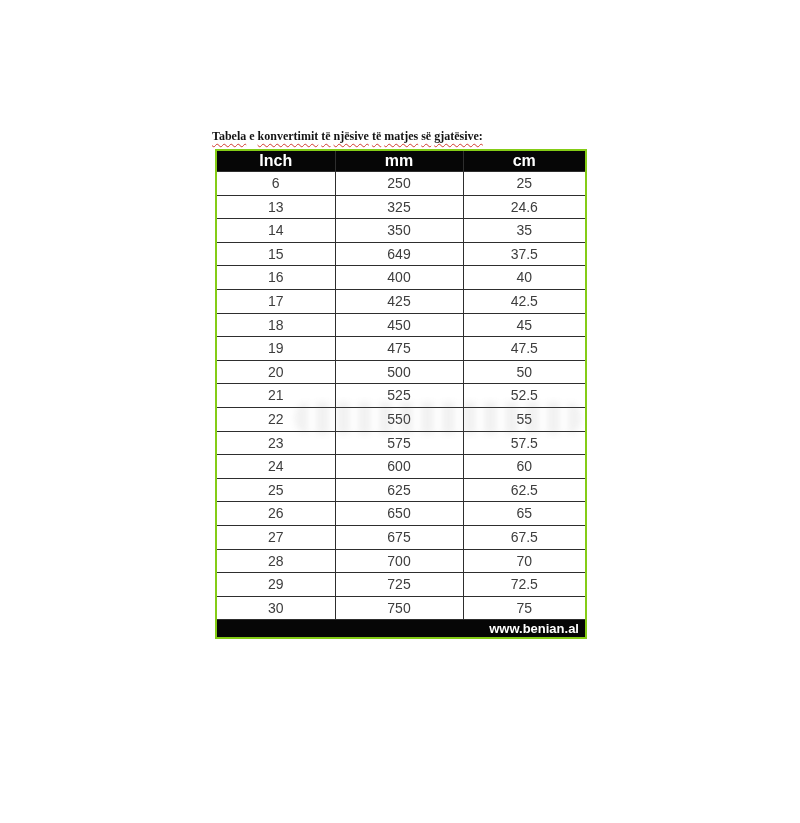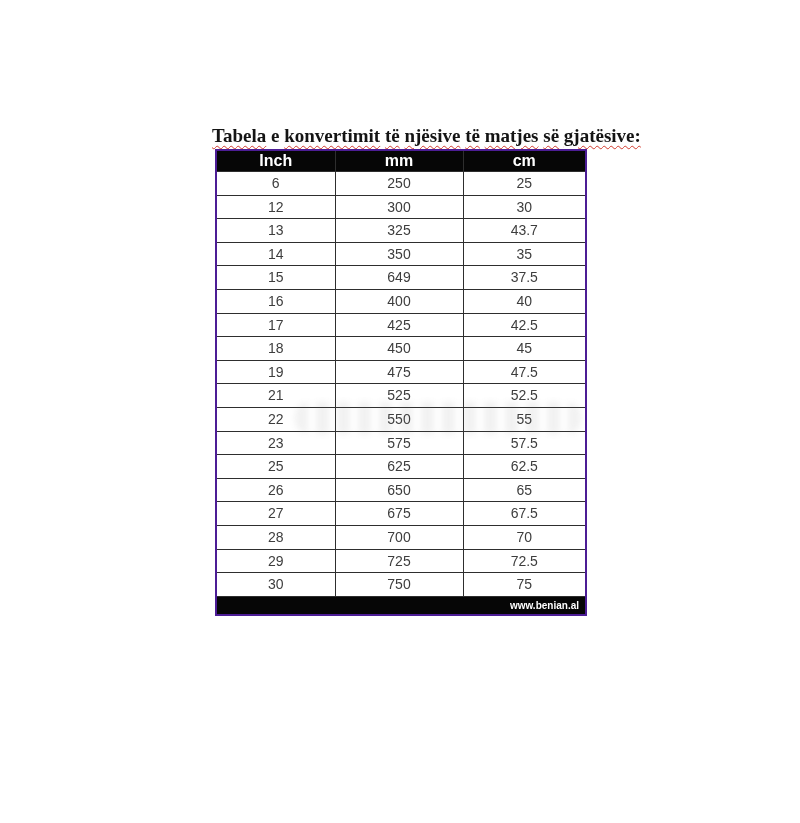--- a/index.html
+++ b/index.html
@@ -18,40 +18,40 @@
     position: absolute;
     inset: 0;
     background: #ffffff;
   }
   .doc-title {
     position: absolute;
     left: 212px;
     top: 128px;
     font-family: "Liberation Serif", serif;
     font-weight: bold;
-    font-size: 19px;
+    font-size: 12px;
     line-height: 16px;
     color: #141414;
     white-space: nowrap;
   }
   .doc-title .word.misspelled {
     text-decoration: underline;
     text-decoration-style: wavy;
     text-decoration-color: #d23b2e;
     text-decoration-thickness: 1px;
     text-underline-offset: 3px;
   }
   table.conv-table {
     position: absolute;
     left: 215px;
     top: 149px;
     width: 370px;
     border-collapse: collapse;
     table-layout: fixed;
-    border: 2px solid #4c1d95;
+    border: 2px solid #84cc16;
   }
   .conv-table th,
   .conv-table td {
     border: 1px solid #2e2e2e;
     text-align: center;
     padding: 0;
     overflow: hidden;
   }
   .conv-table thead th {
     background: #060606;
@@ -63,21 +63,21 @@
   }
   .conv-table tbody td {
     height: 22.6px;
     font-size: 14px;
     color: #3d3d3d;
     line-height: 22.6px;
   }
   .conv-table tfoot td {
     background: #060606;
     color: #ffffff;
-    font-size: 10px;
+    font-size: 13px;
     font-weight: bold;
     text-align: right;
     height: 17px;
     line-height: 17px;
     padding-right: 6px;
   }
   .watermark {
     position: absolute;
     left: 295px;
     top: 402px;
@@ -114,28 +114,23 @@
         <th>cm</th>
       </tr>
     </thead>
     <tbody>
         <tr>
           <td>6</td>
           <td>250</td>
           <td>25</td>
         </tr>
         <tr>
-          <td>12</td>
-          <td>300</td>
-          <td>30</td>
-        </tr>
-        <tr>
           <td>13</td>
           <td>325</td>
-          <td>43.7</td>
+          <td>24.6</td>
         </tr>
         <tr>
           <td>14</td>
           <td>350</td>
           <td>35</td>
         </tr>
         <tr>
           <td>15</td>
           <td>649</td>
           <td>37.5</td>
@@ -154,33 +149,43 @@
           <td>18</td>
           <td>450</td>
           <td>45</td>
         </tr>
         <tr>
           <td>19</td>
           <td>475</td>
           <td>47.5</td>
         </tr>
         <tr>
+          <td>20</td>
+          <td>500</td>
+          <td>50</td>
+        </tr>
+        <tr>
           <td>21</td>
           <td>525</td>
           <td>52.5</td>
         </tr>
         <tr>
           <td>22</td>
           <td>550</td>
           <td>55</td>
         </tr>
         <tr>
           <td>23</td>
           <td>575</td>
           <td>57.5</td>
+        </tr>
+        <tr>
+          <td>24</td>
+          <td>600</td>
+          <td>60</td>
         </tr>
         <tr>
           <td>25</td>
           <td>625</td>
           <td>62.5</td>
         </tr>
         <tr>
           <td>26</td>
           <td>650</td>
           <td>65</td>

